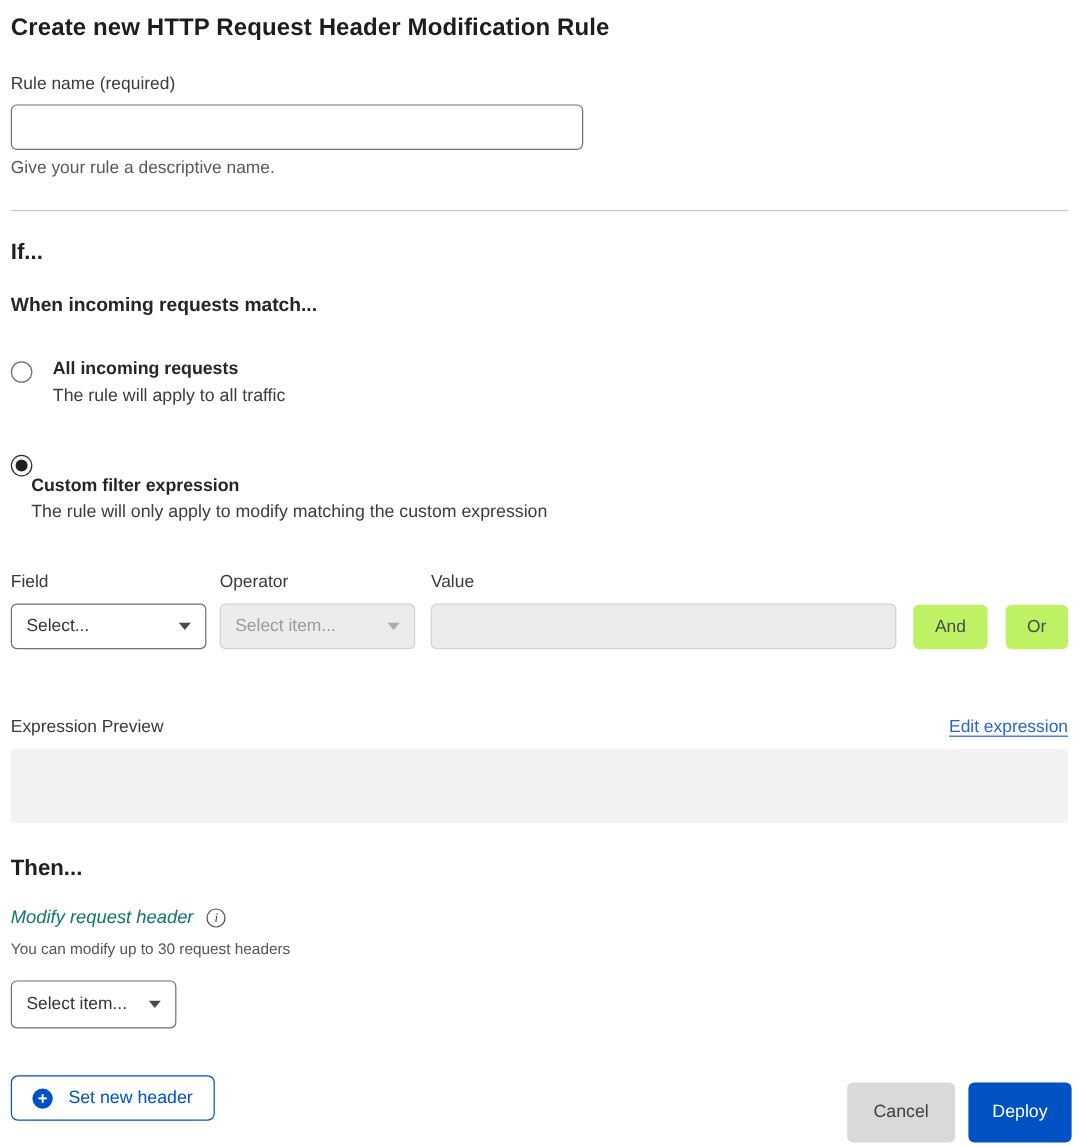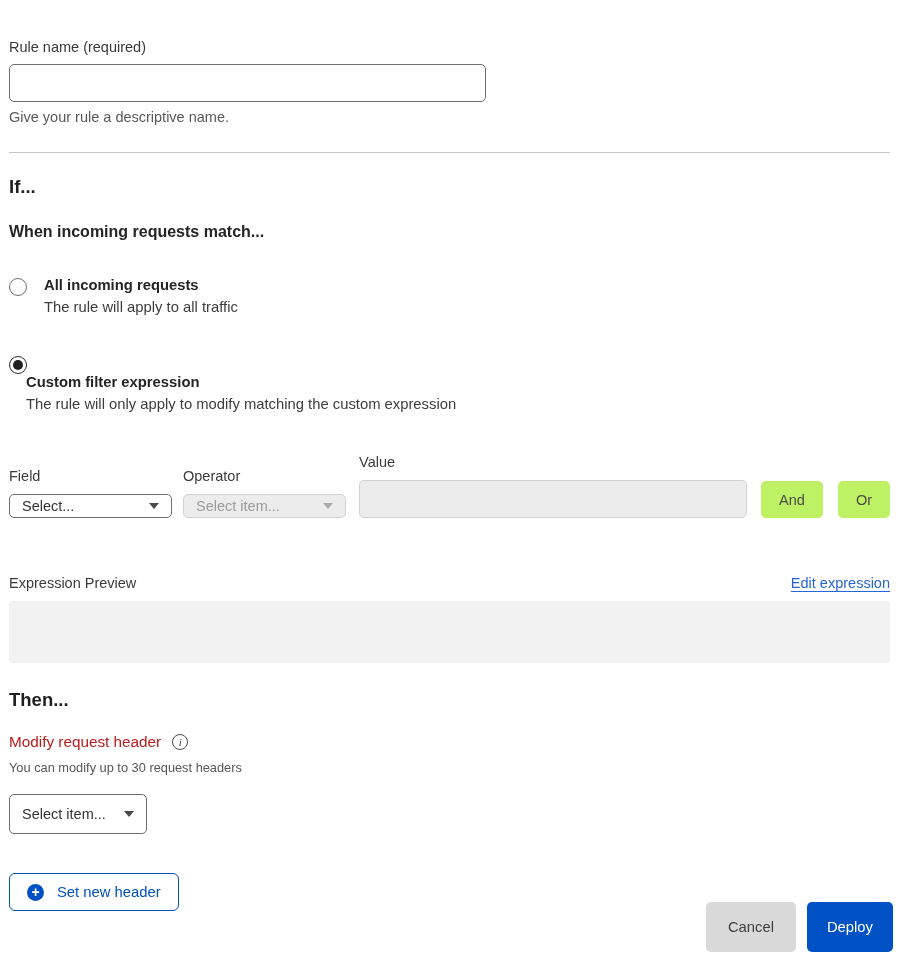--- a/index.html
+++ b/index.html
@@ -49,21 +49,21 @@
     width: 10px; height: 10px; border-radius: 50%; background: #1f1f1f;
   }
   .radio-texts { margin-left: 17px; }
   .radio-label { font-size: 14.8px; font-weight: 700; color: #252525; }
   .radio-desc { margin-top: 6px; font-size: 14.8px; color: #3c3c3c; }
 
   .builder-row { margin-top: 42px; display: flex; align-items: flex-end; }
   .builder-col { display: flex; flex-direction: column; }
   .builder-col .field-label { margin-bottom: 10px; }
   .select-box {
-    height: 24px; border: 1px solid #6f6f6f; border-radius: 5px;
+    height: 38px; border: 1px solid #6f6f6f; border-radius: 5px;
     background: #fff; display: flex; align-items: center;
     justify-content: space-between; padding: 0 12px;
     font-size: 14.5px; color: #333; cursor: pointer;
   }
   .select-box .caret {
     width: 0; height: 0; border-left: 5px solid transparent;
     border-right: 5px solid transparent; border-top: 6px solid #4a4a4a;
     margin-left: 8px;
   }
   .select-box.disabled {
@@ -92,21 +92,21 @@
     font-size: 14.5px; color: #2764d8; text-decoration: underline;
     text-underline-offset: 3px; cursor: pointer;
   }
   .preview-box {
     margin-top: 10px; height: 62px; width: 100%;
     background: #f2f2f2; border-radius: 3px;
   }
 
   .then-heading { margin-top: 26px; }
   .modify-row { margin-top: 22px; display: flex; align-items: center; }
-  .modify-label { font-size: 15.3px; color: #b91c1c; }
+  .modify-label { font-size: 15.3px; color: #0f766e; font-style: italic; }
   .info-icon {
     margin-left: 11px; width: 16px; height: 16px; border-radius: 50%;
     border: 1px solid #4a4a4a; color: #3f3f3f;
     font-size: 11px; font-style: italic; font-family: "Liberation Serif", serif;
     display: inline-flex; align-items: center; justify-content: center;
     cursor: pointer; line-height: 1;
   }
   .modify-helper { margin-top: 9px; font-size: 12.8px; color: #565656; }
 
   .then-select { margin-top: 19px; width: 138px; height: 40px; border-radius: 5px; }
@@ -136,20 +136,21 @@
   .btn-cancel { background: #d9d9d9; color: #3f3f3f; padding: 0 22px; margin-right: 11px; }
   .btn-primary { background: #0051c3; color: #ffffff; }
   .btn-save { padding: 0 19px; margin-right: 11px; }
   .btn-deploy { padding: 0 20px; }
 </style>
 </head>
 <body>
 
 <div class="page">
 
+  <h1 class="page-title">Create new HTTP Request Header Modification Rule</h1>
 
   <div class="rule-name-block">
     <div class="field-label">Rule name (required)</div>
     <input class="rule-name-input" type="text" value="" style="">
     <div class="helper-text">Give your rule a descriptive name.</div>
   </div>
 
   <hr class="divider">
 
   <h2 class="section-heading if-heading">If...</h2>

